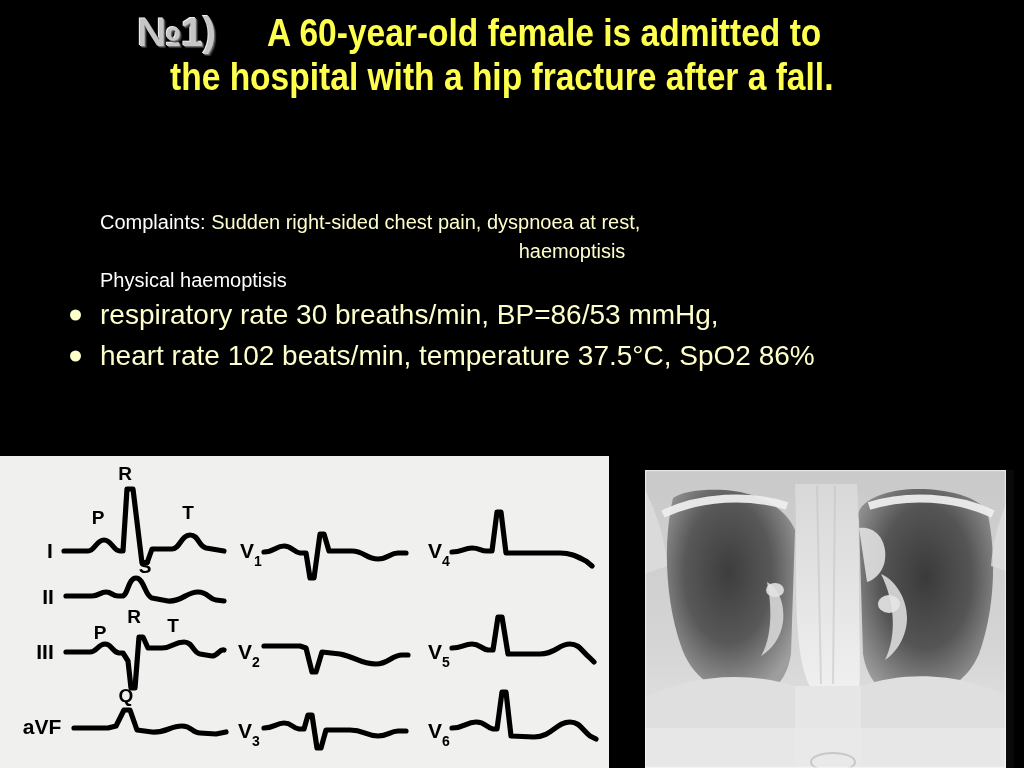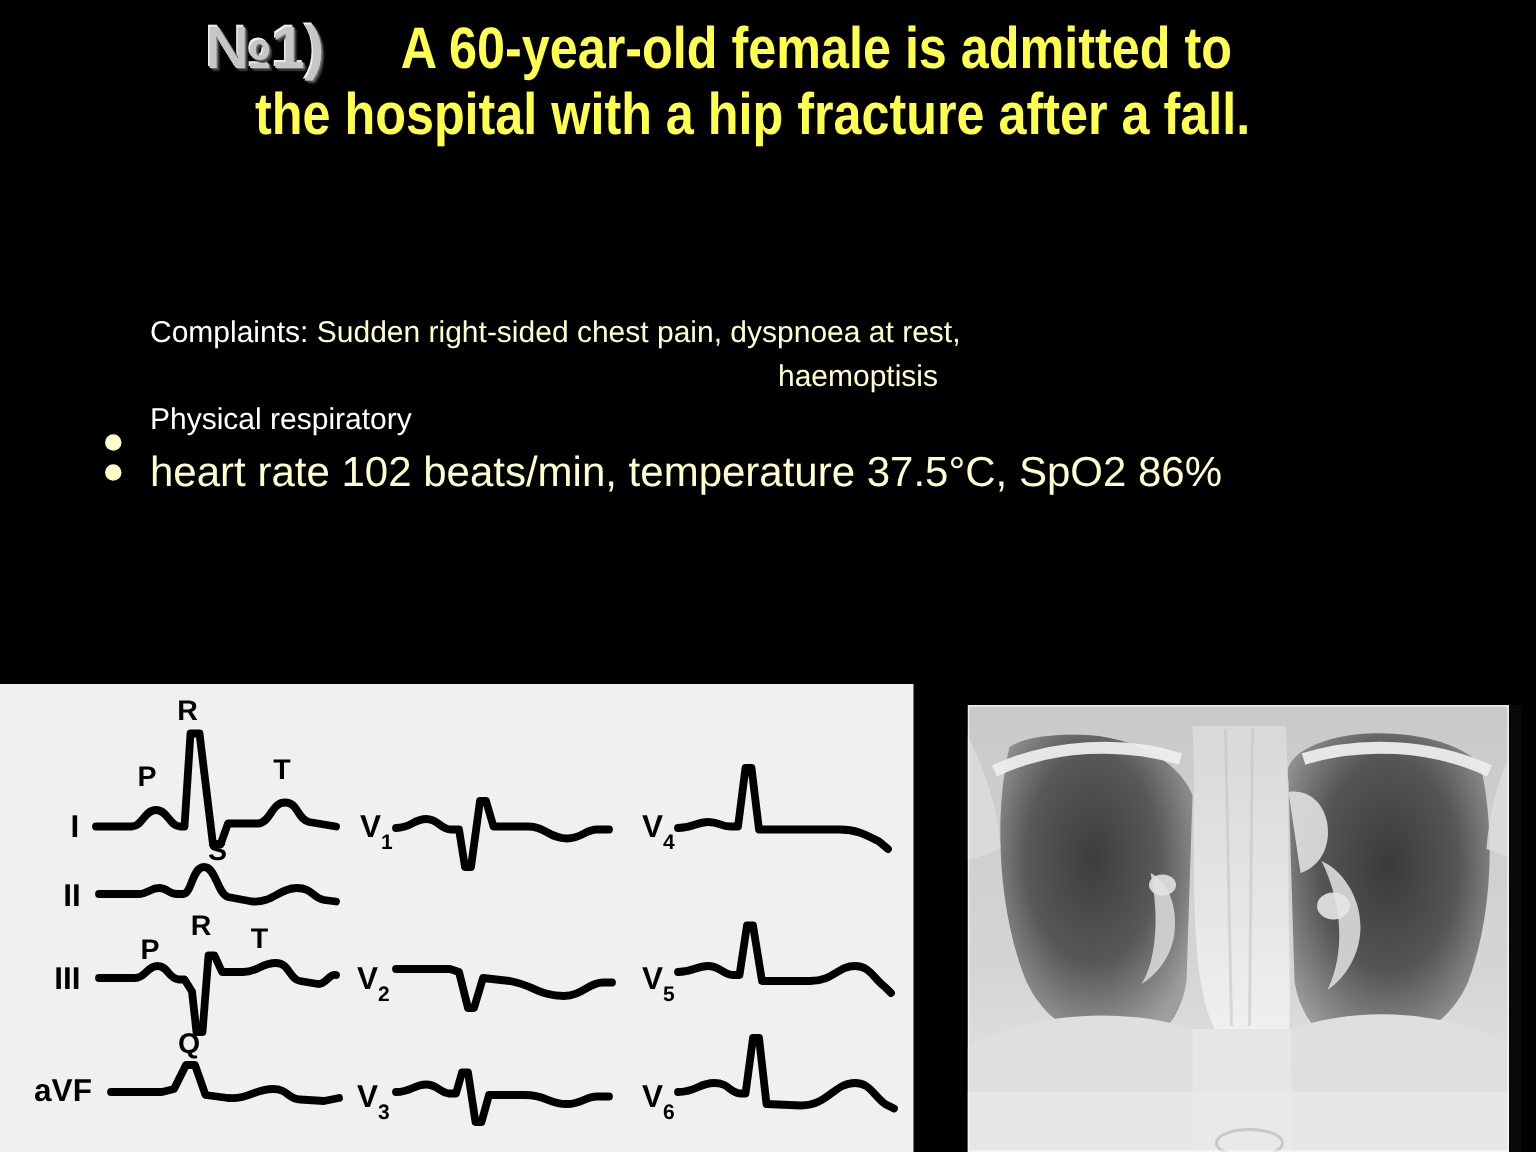--- a/index.html
+++ b/index.html
@@ -161,24 +161,25 @@
 </div>
 
 <div id="body-block">
 
   <div class="body-line">
     <span class="lead-white">Complaints:</span><span class="cont"> Sudden right-sided chest pain, dyspnoea at rest,</span>
   </div>
 
   <div class="body-line wrap-indent">haemoptisis</div>
 
-  <div class="body-line white">Physical respiratory</div>
+  <div class="body-line white">Physical haemoptisis</div>
 
   <div class="bullet-line">
     <span class="bullet-dot"></span>
+    <span>respiratory rate 30 breaths/min, BP=86/53 mmHg,</span>
   </div>
 
   <div class="bullet-line">
     <span class="bullet-dot"></span>
     <span>heart rate 102 beats/min, temperature 37.5°C, SpO2 86%</span>
   </div>
 
 </div>
 
 <div id="ecg-panel">

